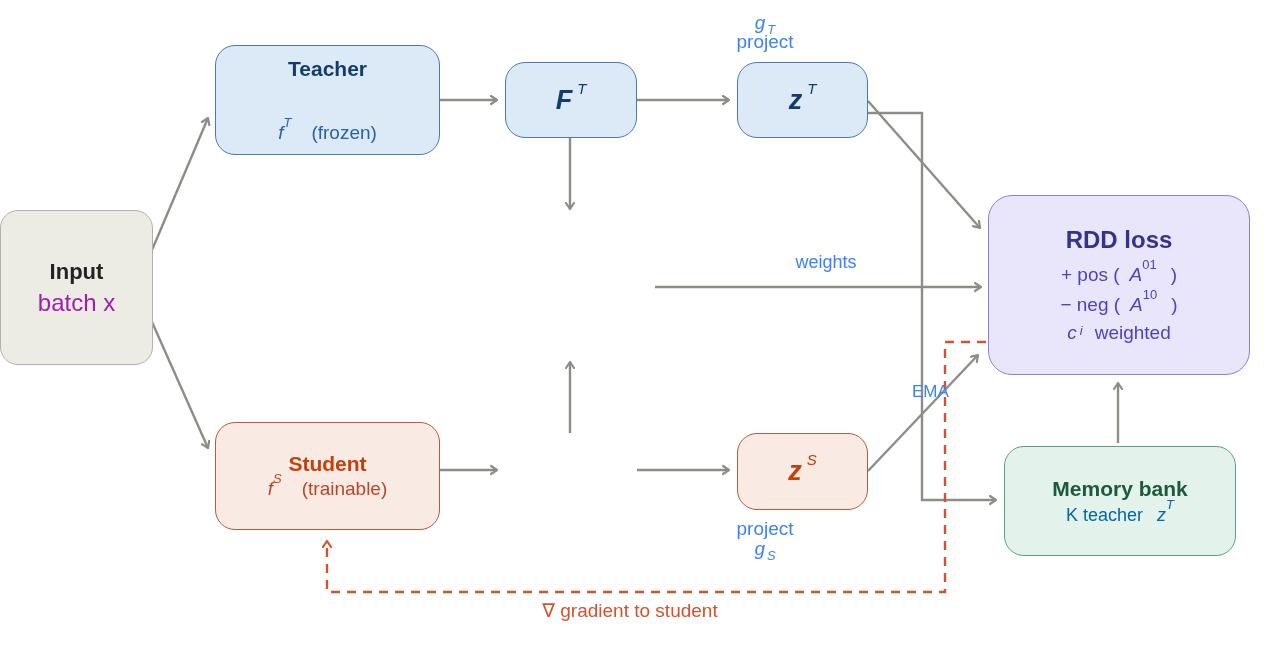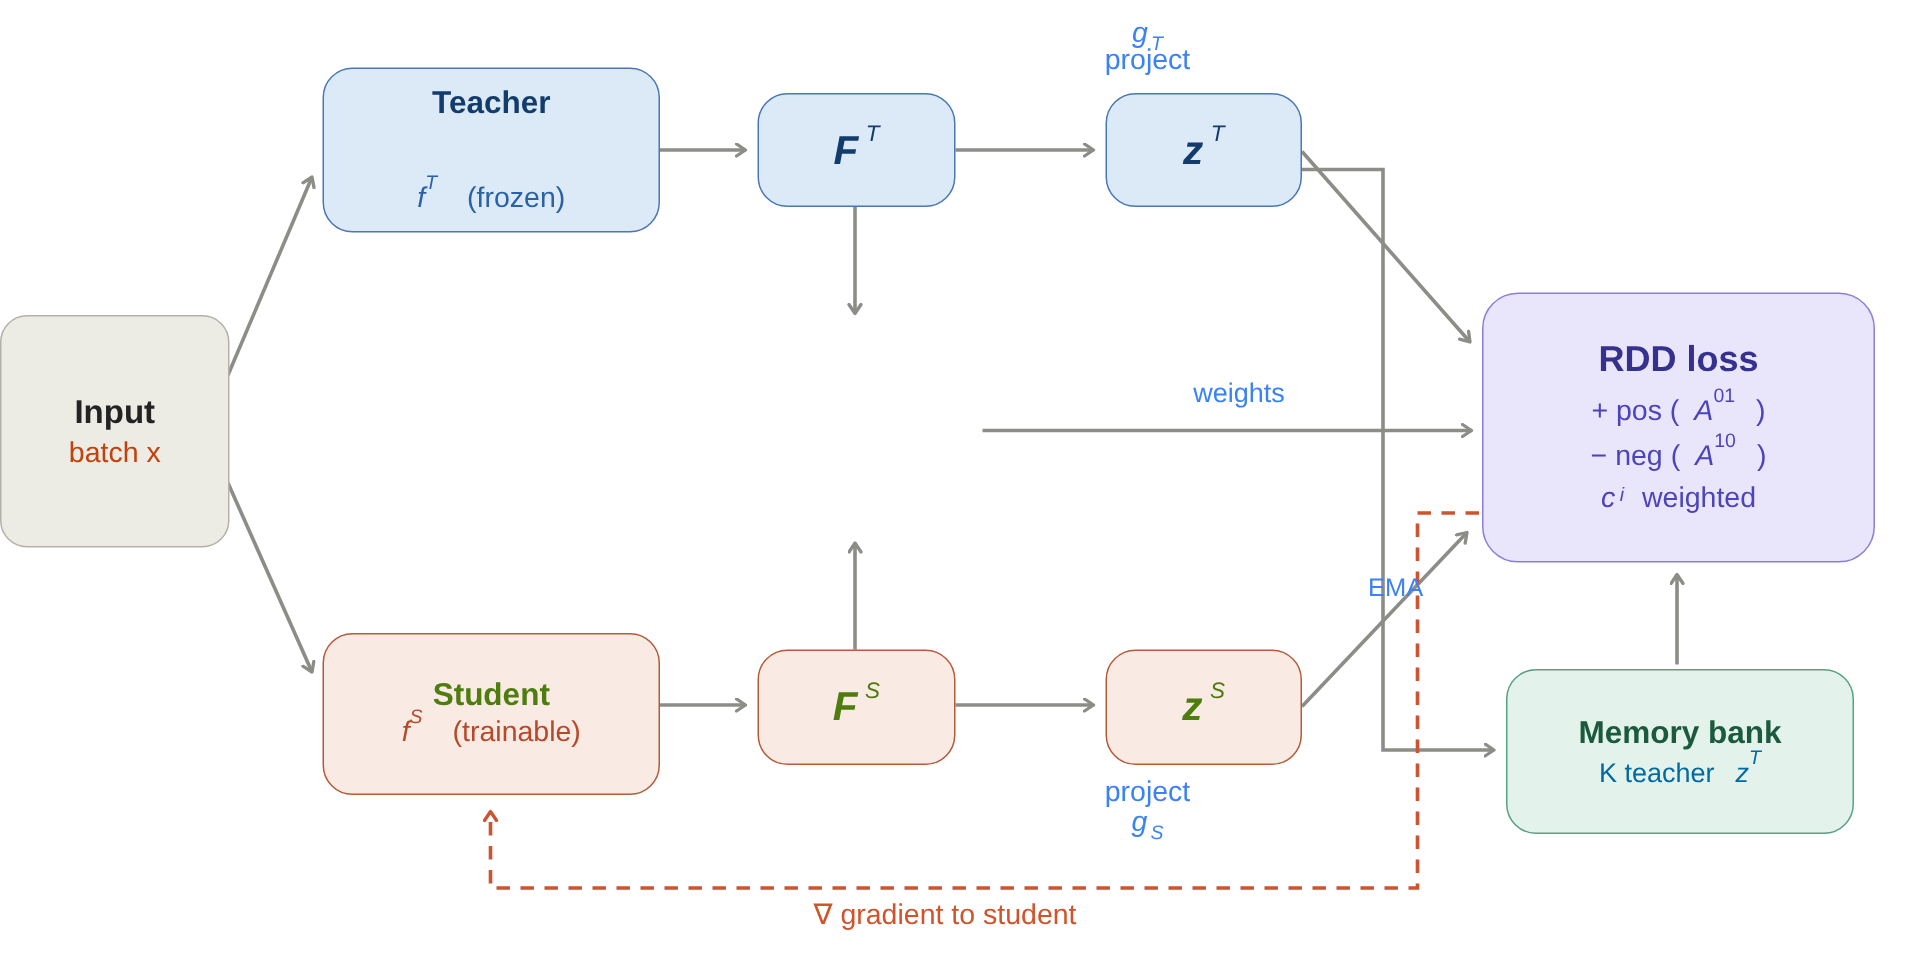--- a/index.html
+++ b/index.html
@@ -18,21 +18,21 @@
   .box-blue   { background:#dce9f7; border-color:#4a77b5;gap:39px; }
   .box-purple { background:#e9e6fb; border-color:#8a7fd8; }
   .box-red    { background:#f9eae3; border-color:#b25c3a; }
   .box-green  { background:#e3f2ea; border-color:#57a283; }
   .box-gray   { background:#ecebe4; border-color:#b3b1a8; }
 
   .t-blue   { color:#123c6b; }
   .b-blue   { color:#2a62a8; }
   .t-purple { color:#36308e; }
   .b-purple { color:#4d44bd; }
-  .t-red    { color:#4d7c0f; }
+  .t-red    { color:#c2410c; }
   .b-red    { color:#b5492a; }
   .t-green  { color:#1b5a3f; }
   .b-green  { color:#0369a1; }
 
   .title-lg { font-weight:bold; font-size:21px; }
   .title-xl { font-weight:bold; font-size:24px; }
   .line     { font-size:19px; }
 
   .ital { font-style:italic; }
   .bigletter { font-weight:bold; font-style:italic; font-size:27px; }
@@ -75,21 +75,21 @@
       <polyline points="868,113 922,113 922,500 996,500" marker-end="url(#chevGray)"></polyline>
       <line x1="868" y1="471" x2="978" y2="355" marker-end="url(#chevGray)"></line>
       <line x1="1118" y1="443" x2="1118" y2="383" marker-end="url(#chevGray)"></line>
     </g>
 
     <polyline points="986,342 945,342 945,592 327,592 327,541" fill="none" stroke="#ce5430" stroke-width="2.4" stroke-dasharray="9 7" marker-end="url(#chevOrange)"></polyline>
   </svg>
 
   <div class="box box-gray" style="left:0px; top:210px; width:153px; height:155px; border-radius:18px;">
     <div style="font-weight:bold; font-size:22px; color:#232323;">Input</div>
-    <div style="font-size:19px; color:#c2410c; margin-top:4px;">batch x</div>
+    <div style="font-size:24px; color:#a21caf; margin-top:4px;">batch x</div>
   </div>
 
   <div class="box box-blue" style="left:215px; top:45px; width:225px; height:110px; border-radius:20px;">
     <div class="title-lg t-blue">Teacher</div>
     <div class="line b-blue" style="margin-top:2px;">
       <span class="ital">f</span><span class="sup-hi">T</span><span style="margin-left:20px;text-align:center;">(frozen)</span>
     </div>
   </div>
 
   <div class="box box-blue" style="left:737px; top:62px; width:131px; height:76px; border-radius:20px;">
@@ -127,25 +127,20 @@
     </div>
   </div>
 
   <div class="box box-red" style="left:215px; top:422px; width:225px; height:108px; border-radius:20px;">
     <div class="title-lg t-red">Student</div>
     <div class="line b-red" style="margin-top:2px;">
       <span class="ital">f</span><span class="sup-hi">S</span><span style="margin-left:20px;">(trainable)</span>
     </div>
   </div>
 
-  <div class="box box-red" style="left:505px; top:433px; width:132px; height:77px; border-radius:20px;">
-    <div class="t-red">
-      <span class="bigletter">F</span><span class="bigsup">S</span>
-    </div>
-  </div>
 
   <div class="box box-red" style="left:737px; top:433px; width:131px; height:77px; border-radius:20px;">
     <div class="t-red">
       <span class="bigletter">z</span><span class="bigsup">S</span>
     </div>
   </div>
 
   <div class="flabel" style="left:710px; top:518px; width:110px;">
     <div>project</div>
     <div style="margin-top:-1px;"><span class="ital">g</span><span class="sub-lo">S</span></div>

